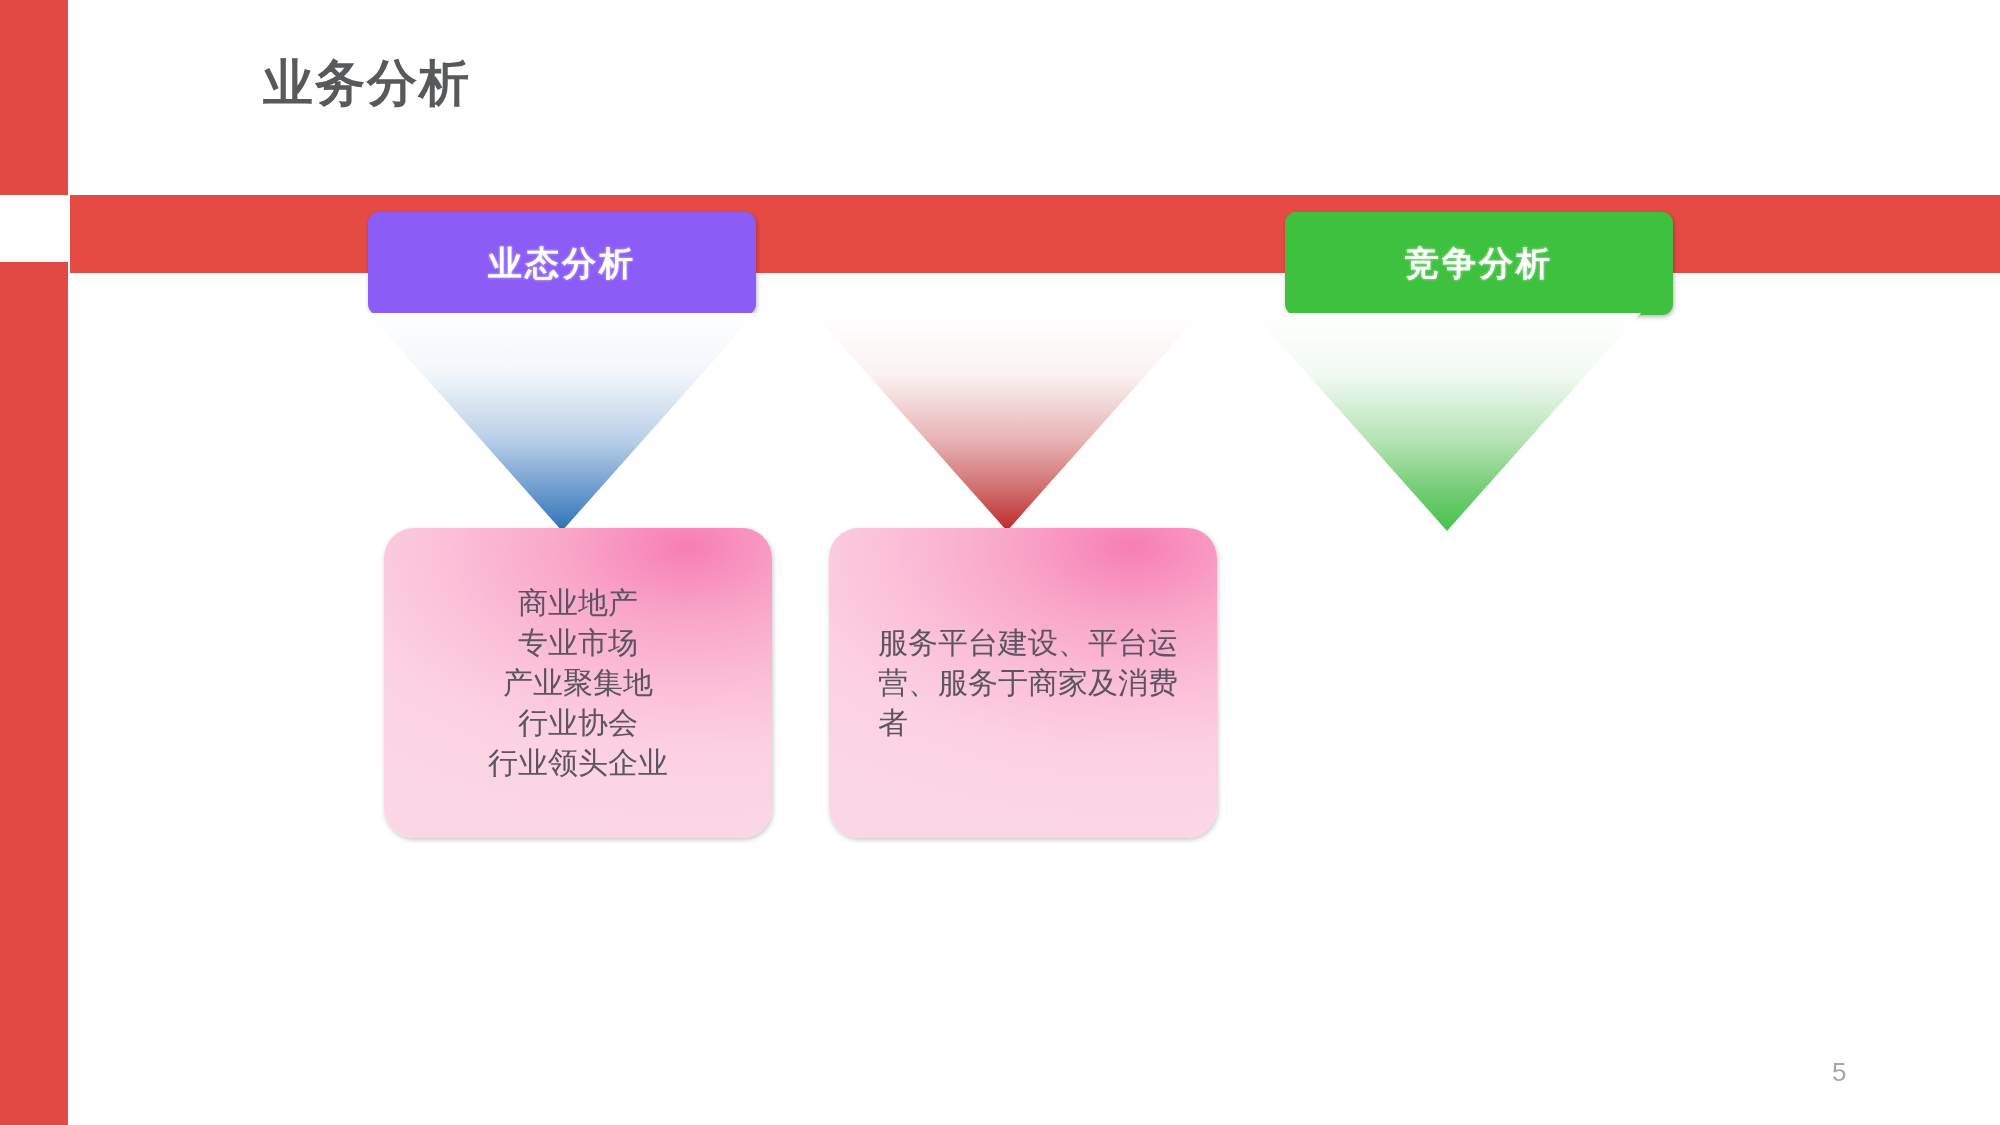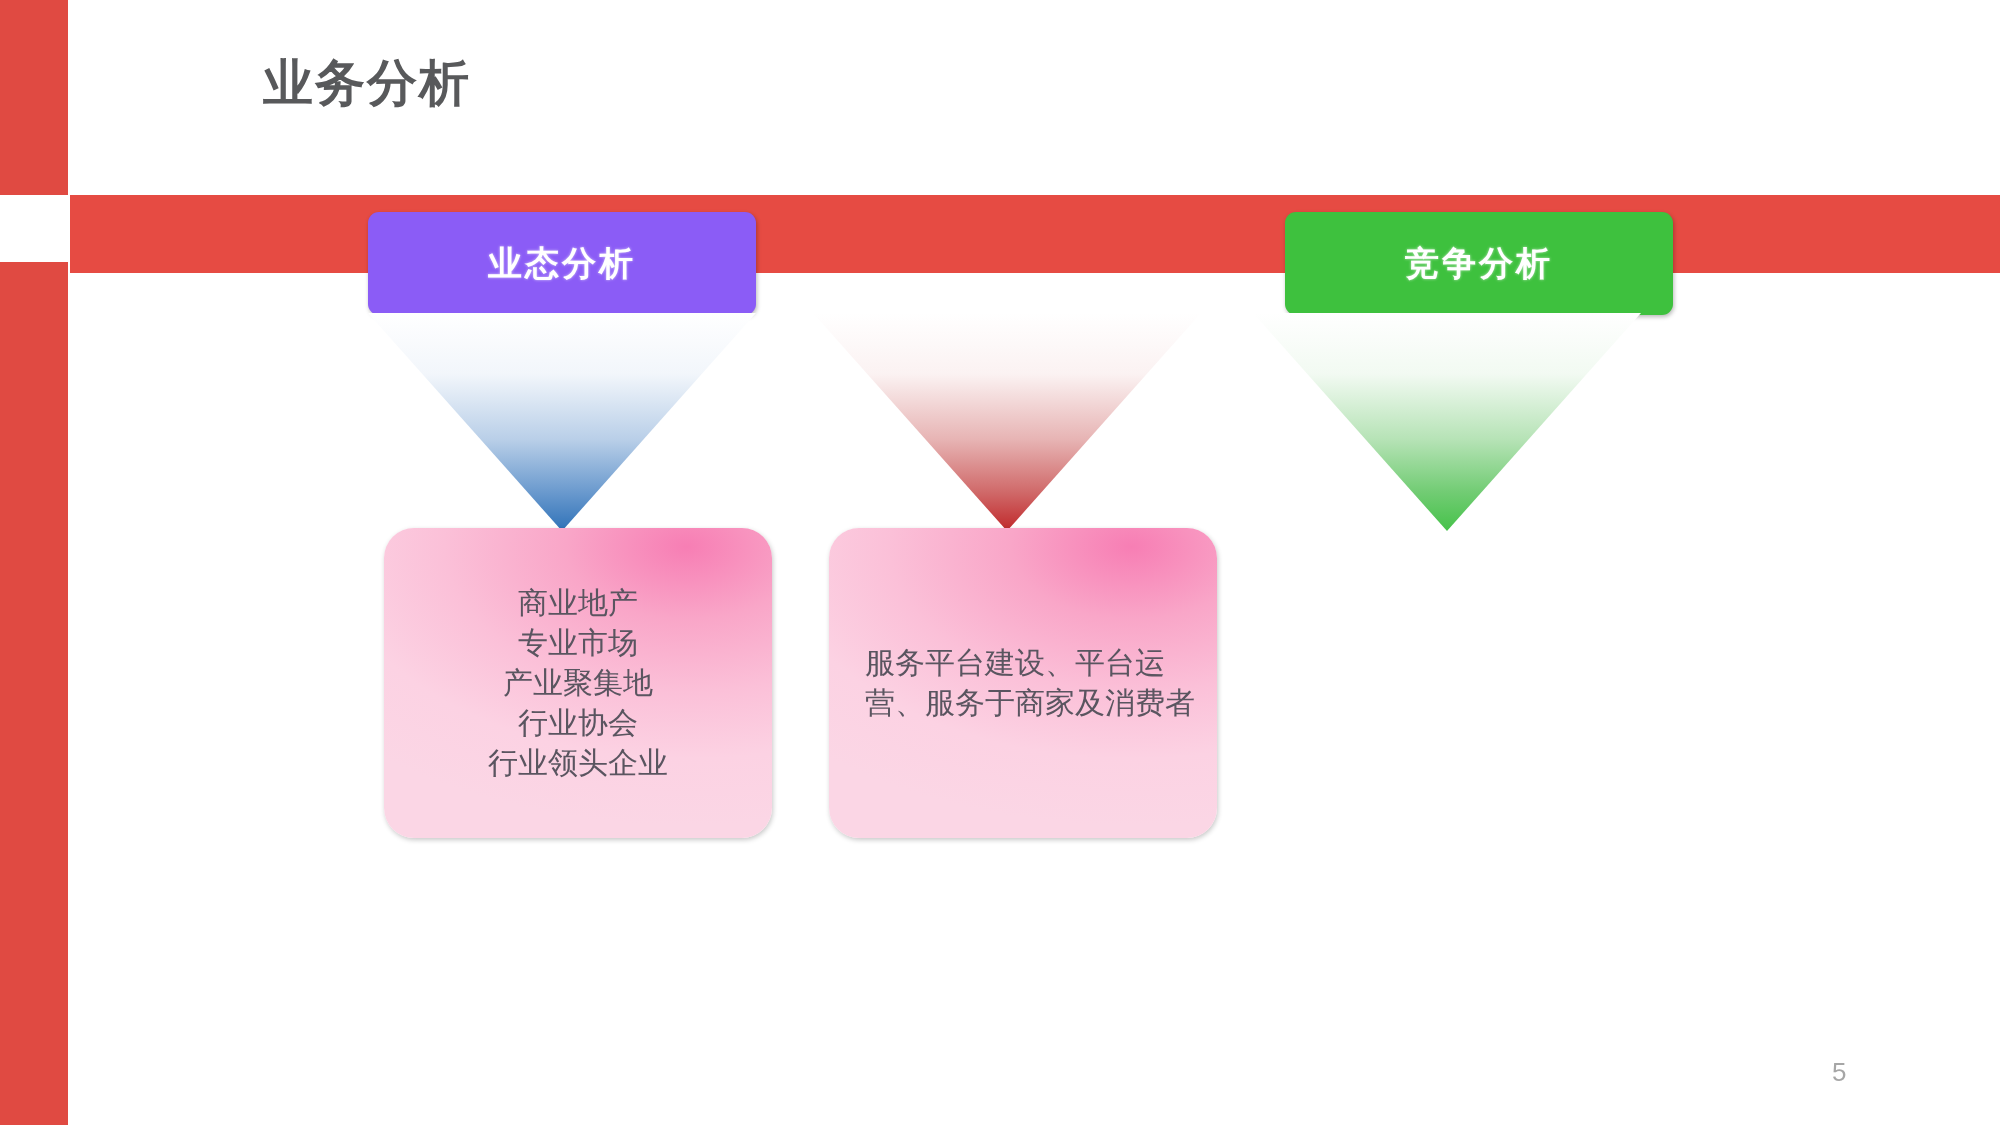--- a/index.html
+++ b/index.html
@@ -132,21 +132,21 @@
   .body-text {
     font-size: 30px;
     line-height: 1.33;
     color: #5a5560;
     white-space: pre-line;
     padding: 0 26px;
     box-sizing: border-box;
     width: 100%;
   }
   .body-text.center { text-align: center; }
-  .body-text.left   { text-align: left; padding-left: 36px; padding-right: 22px; }
+  .body-text.left   { text-align: left; padding-left: 49px; padding-right: 22px; }
 
   
   .page-number {
     position: absolute;
     left: 1832px;
     top: 1057px;
     font-size: 26px;
     color: #a6a6a6;
   }
 </style>

